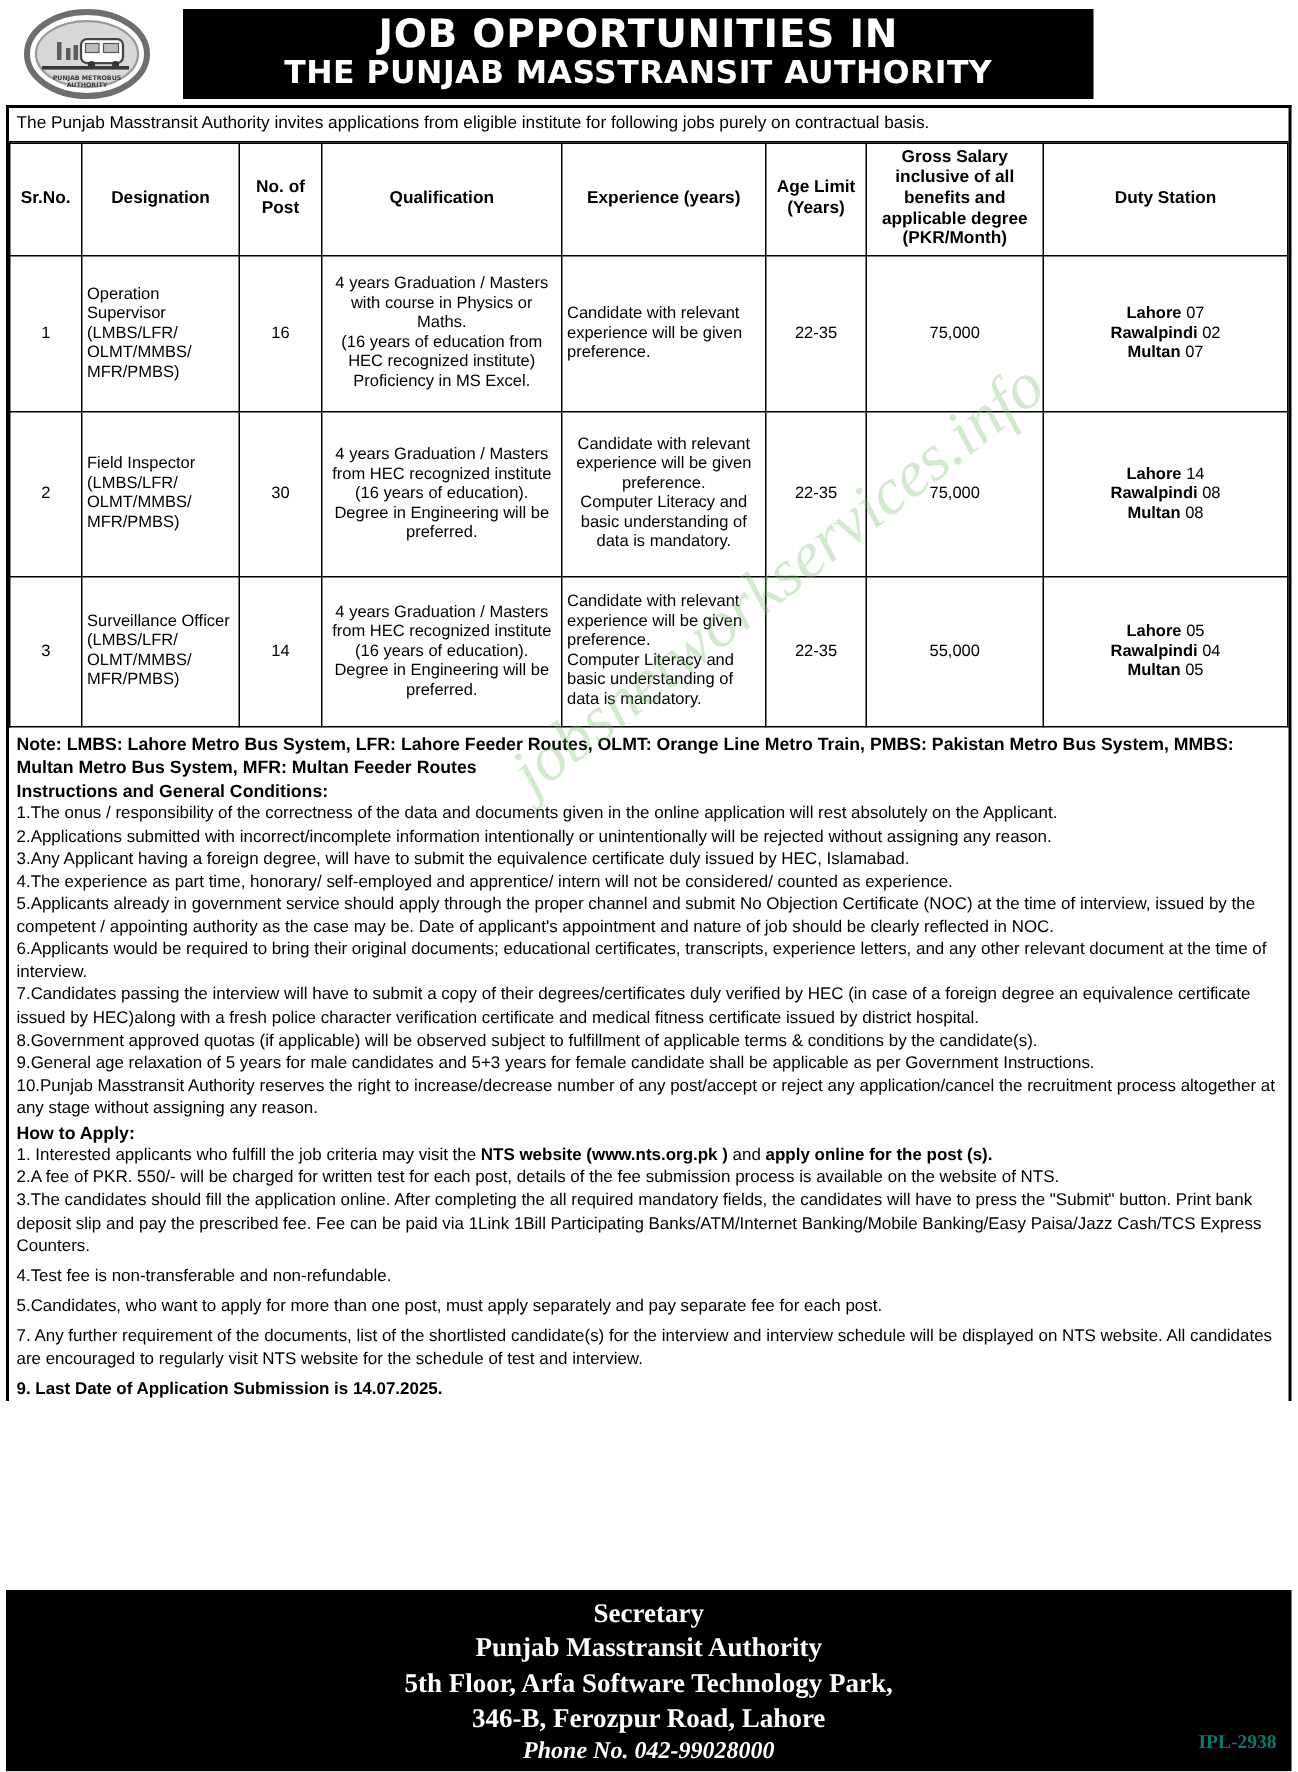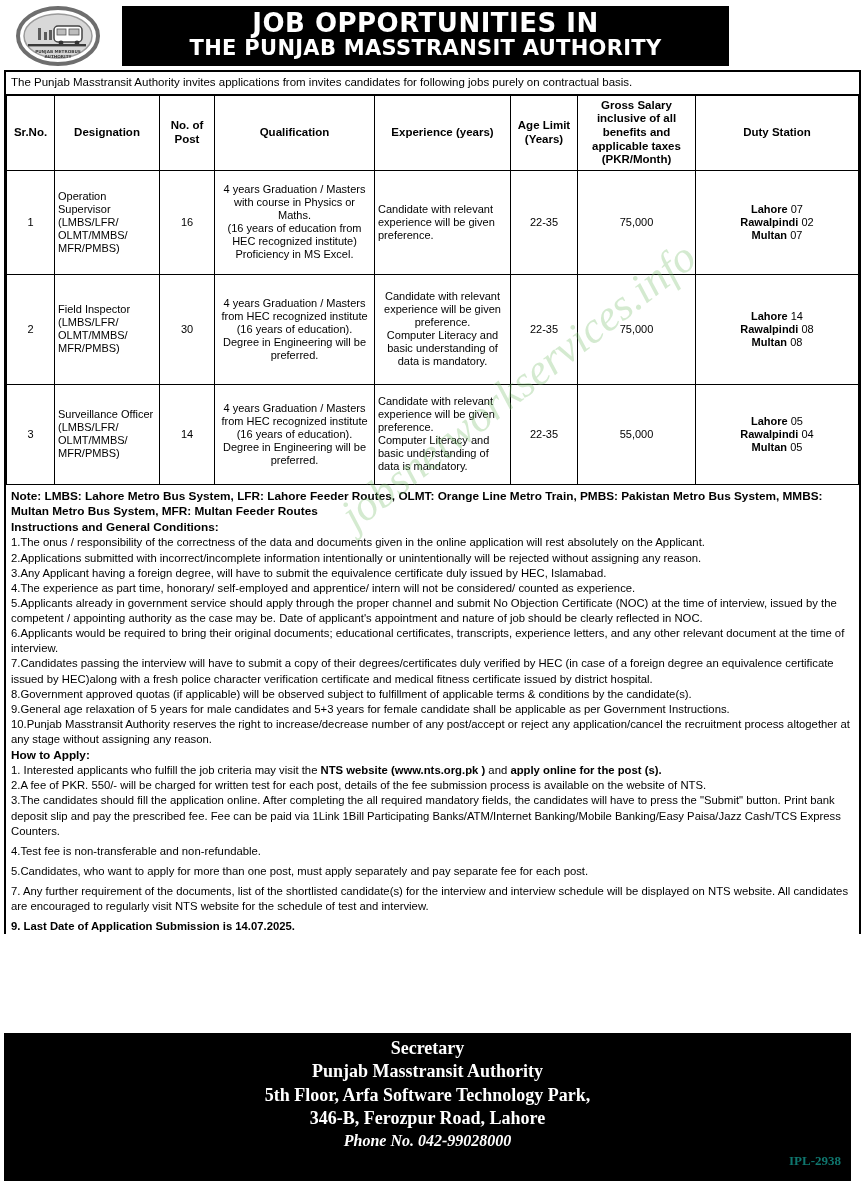--- a/index.html
+++ b/index.html
@@ -132,25 +132,25 @@
     margin: 0;
     text-align: left;
   }
   .clause.spaced { margin-top: 5px; }
   .clause b { font-weight: bold; }
 
   
   .footer {
     position: absolute;
     left: 4px;
-    right: 14px;
+    right: 4px;
     bottom: 0;
     background: #000000;
     color: #ffffff;
-    height: 148px;
+    height: 121px;
     box-sizing: border-box;
     padding-top: 4px;
   }
   .footer .fline {
     text-align: center;
     font-family: "Liberation Serif", serif;
     font-weight: bold;
     line-height: 1.3;
   }
   .f1 { font-size: 18px; }
@@ -206,42 +206,42 @@
       </svg>
     </div>
     <div class="title-bar">
       <div class="title-line1">JOB OPPORTUNITIES IN</div>
       <div class="title-line2">THE PUNJAB MASSTRANSIT AUTHORITY</div>
     </div>
   </div>
 
   <div class="frame">
 
-    <div class="intro">The Punjab Masstransit Authority invites applications from invites candidates for following jobs purely on contractual basis.</div>
+    <div class="intro">The Punjab Masstransit Authority invites applications from eligible institute for following jobs purely on contractual basis.</div>
 
     <table class="jobs">
       <colgroup>
         <col style="width:48px">
         <col style="width:105px">
         <col style="width:55px">
         <col style="width:160px">
         <col style="width:136px">
         <col style="width:67px">
         <col style="width:118px">
         <col>
       </colgroup>
       <thead>
         <tr>
           <th>Sr.No.</th>
           <th>Designation</th>
           <th>No. of Post</th>
           <th>Qualification</th>
           <th>Experience (years)</th>
           <th>Age Limit (Years)</th>
-          <th>Gross Salary inclusive of all benefits and applicable taxes (PKR/Month)</th>
+          <th>Gross Salary inclusive of all benefits and applicable degree (PKR/Month)</th>
           <th>Duty Station</th>
         </tr>
       </thead>
       <tbody>
         <tr class="row-h1">
           <td class="c-sr">1</td>
           <td class="c-desig">Operation Supervisor (LMBS/LFR/ OLMT/MMBS/ MFR/PMBS)</td>
           <td class="c-posts">16</td>
           <td class="c-qual">4 years Graduation / Masters with course in Physics or Maths.<br>(16 years of education from HEC recognized institute) Proficiency in MS Excel.</td>
           <td class="c-exp">Candidate with relevant experience will be given preference.</td>

